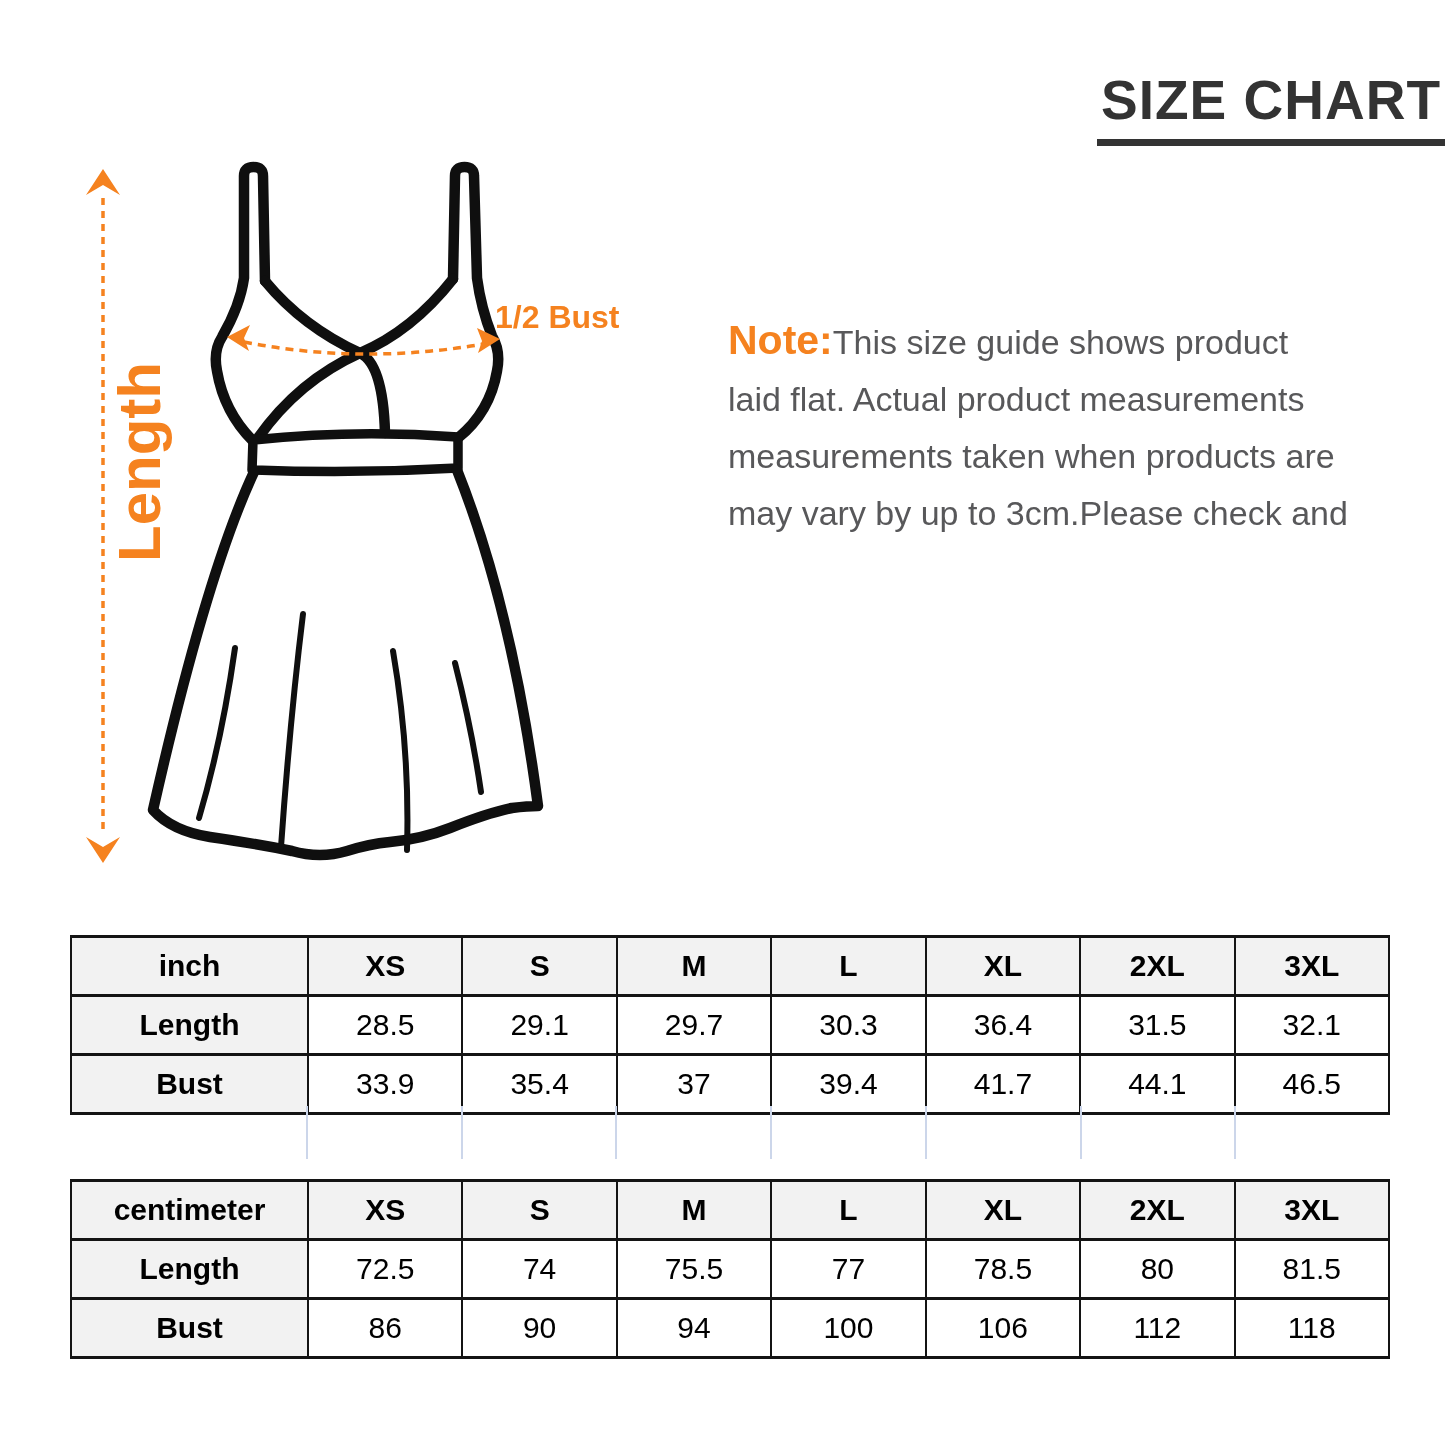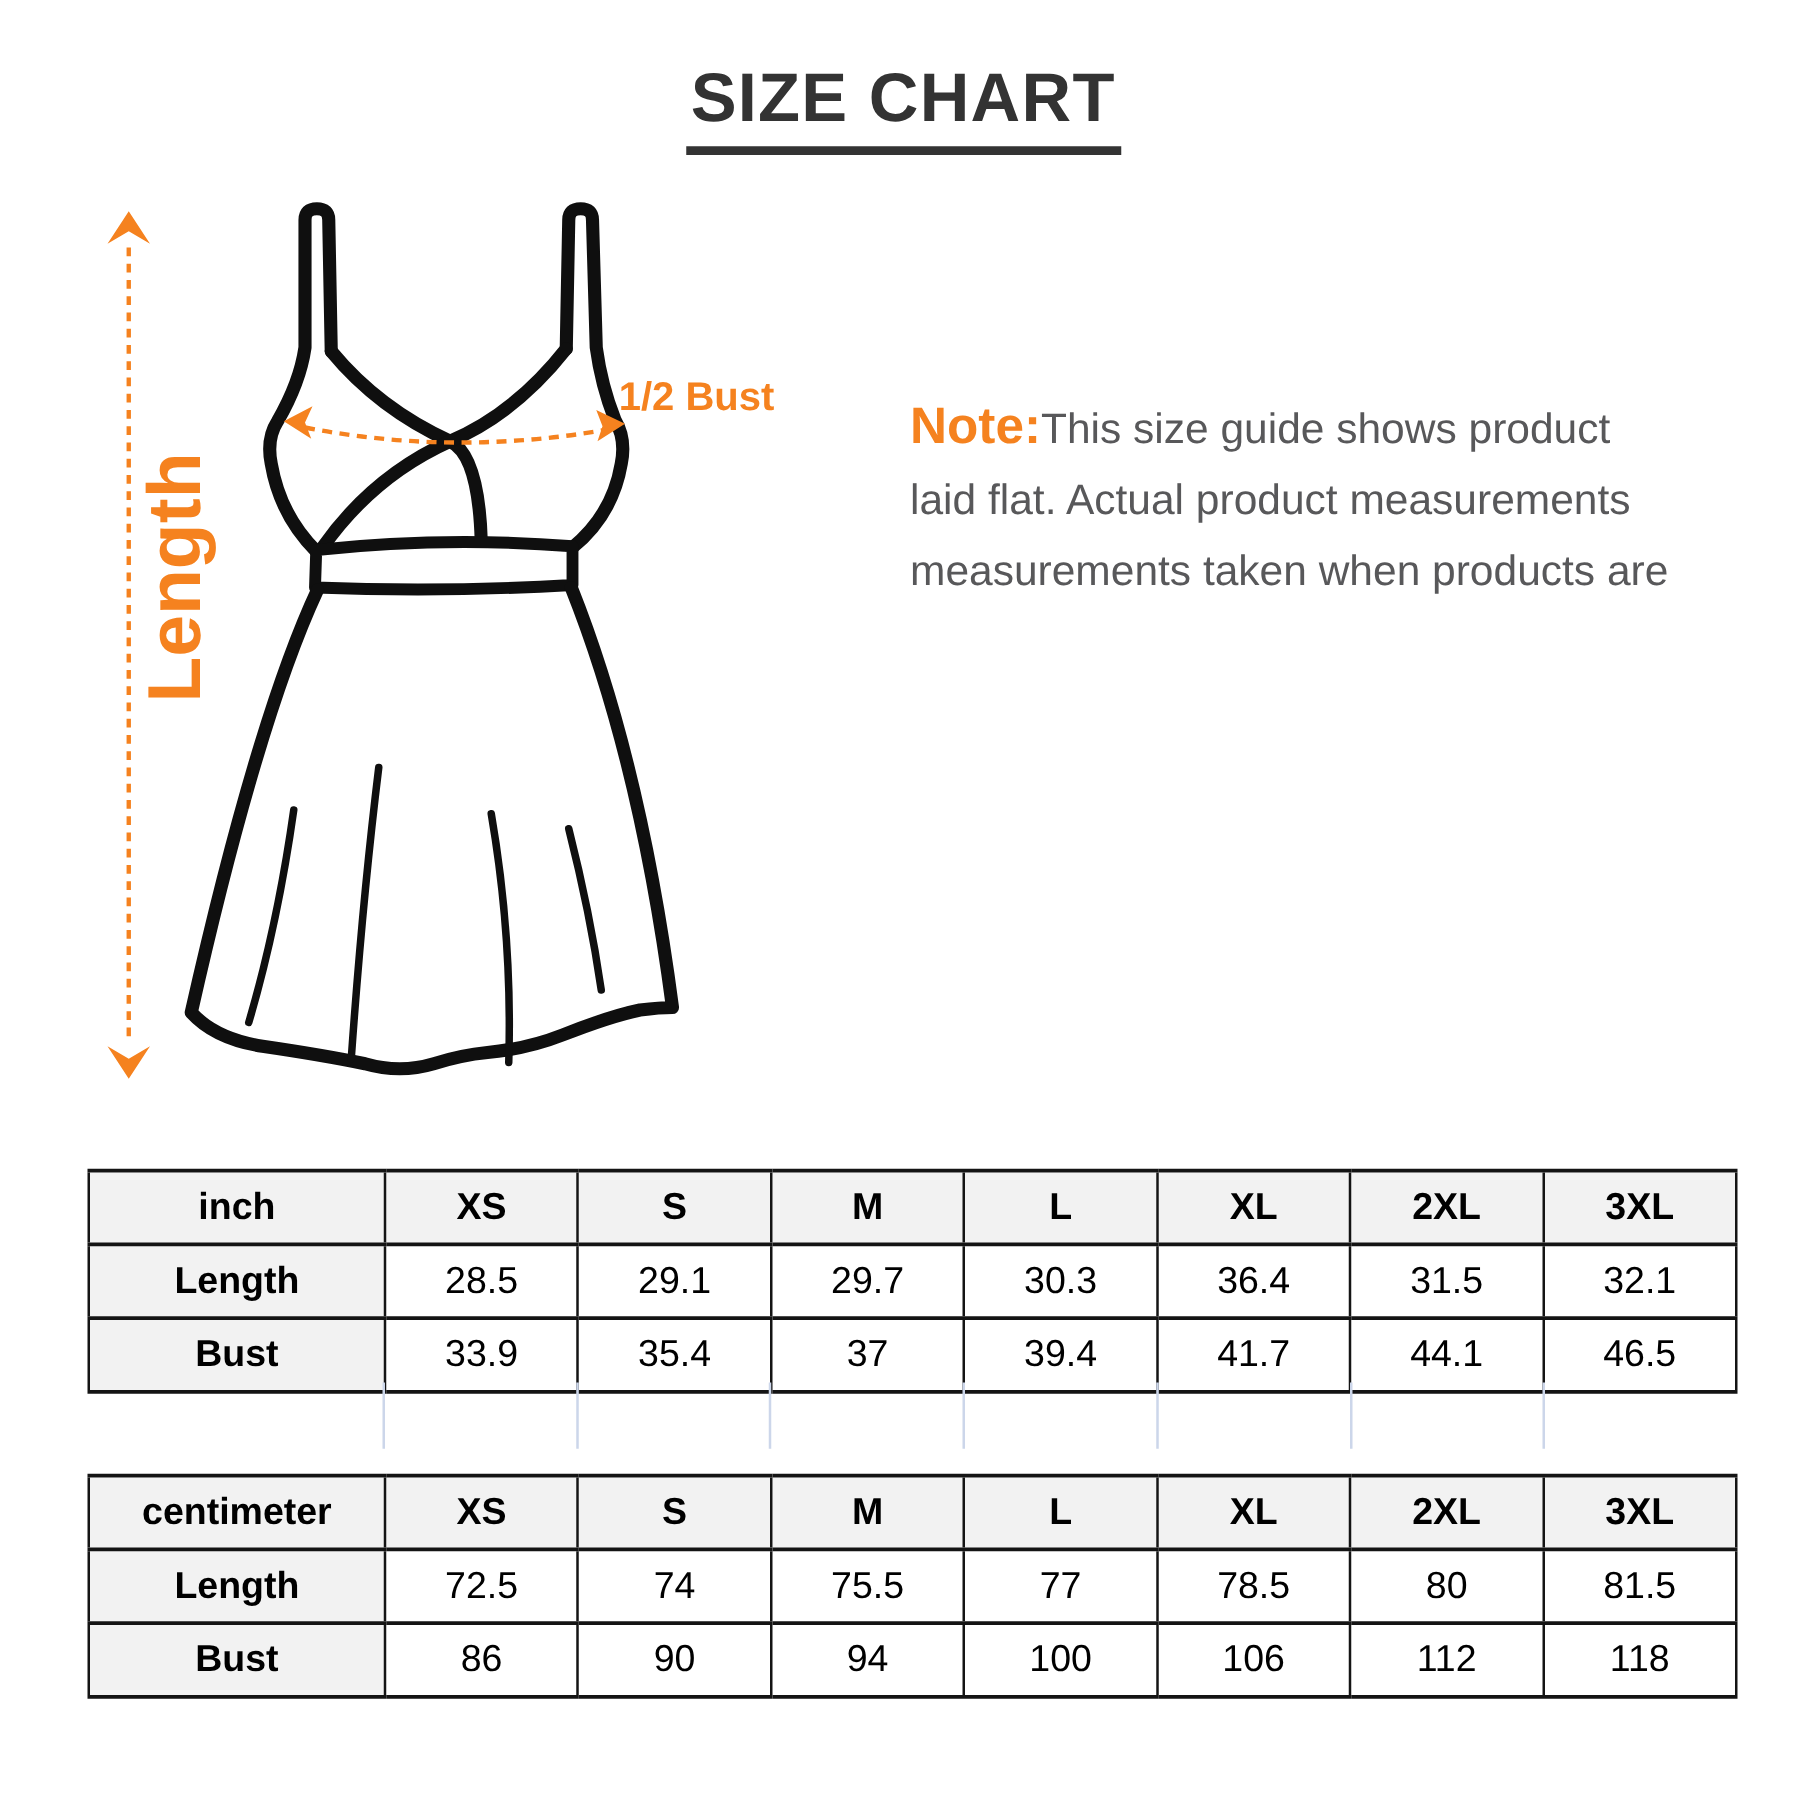--- a/index.html
+++ b/index.html
@@ -4,21 +4,21 @@
 <style>
   html,body{margin:0;padding:0;background:#ffffff;}
   .page{
     position:relative;
     width:1445px;height:1445px;
     background:#ffffff;
     font-family:"Liberation Sans", sans-serif;
     overflow:hidden;
   }
   
-  .title-wrap{position:absolute;top:46px;left:0;width:100%;text-align:center;}
+  .title-wrap{position:absolute;top:68px;left:0;width:100%;text-align:right;}
   .title{
     display:inline-block;
     font-size:55px;font-weight:bold;letter-spacing:1px;
     color:#333333;
     border-bottom:7px solid #333333;
     padding:0 4px 7px 4px;
   }
   
   .diagram{position:absolute;left:60px;top:150px;width:600px;height:780px;}
   
@@ -88,20 +88,21 @@
       <path fill="#f5821f" d="M 440,189 L 417,178 L 422,191 L 418,203 Z"></path>
       <text x="100" y="312" transform="rotate(-90 100 312)" text-anchor="middle" font-family="Liberation Sans, sans-serif" font-size="60" font-weight="bold" fill="#f5821f">Length</text>
       <text x="435" y="178" font-family="Liberation Sans, sans-serif" font-size="32" font-weight="bold" fill="#f5821f">1/2 Bust</text>
     </g>
   </svg>
 
   <div class="note">
     <div class="line"><span class="note-label">Note:</span><span>This size guide shows product</span></div>
     <div class="line">laid flat. Actual product measurements</div>
     <div class="line">measurements taken when products are</div>
+    <div class="line">may vary by up to 3cm.Please check and</div>
   </div>
 
   <table class="size-table t-inch">
     <colgroup>
       <col style="width:237px">
         <col>
         <col>
         <col>
         <col>
         <col>

